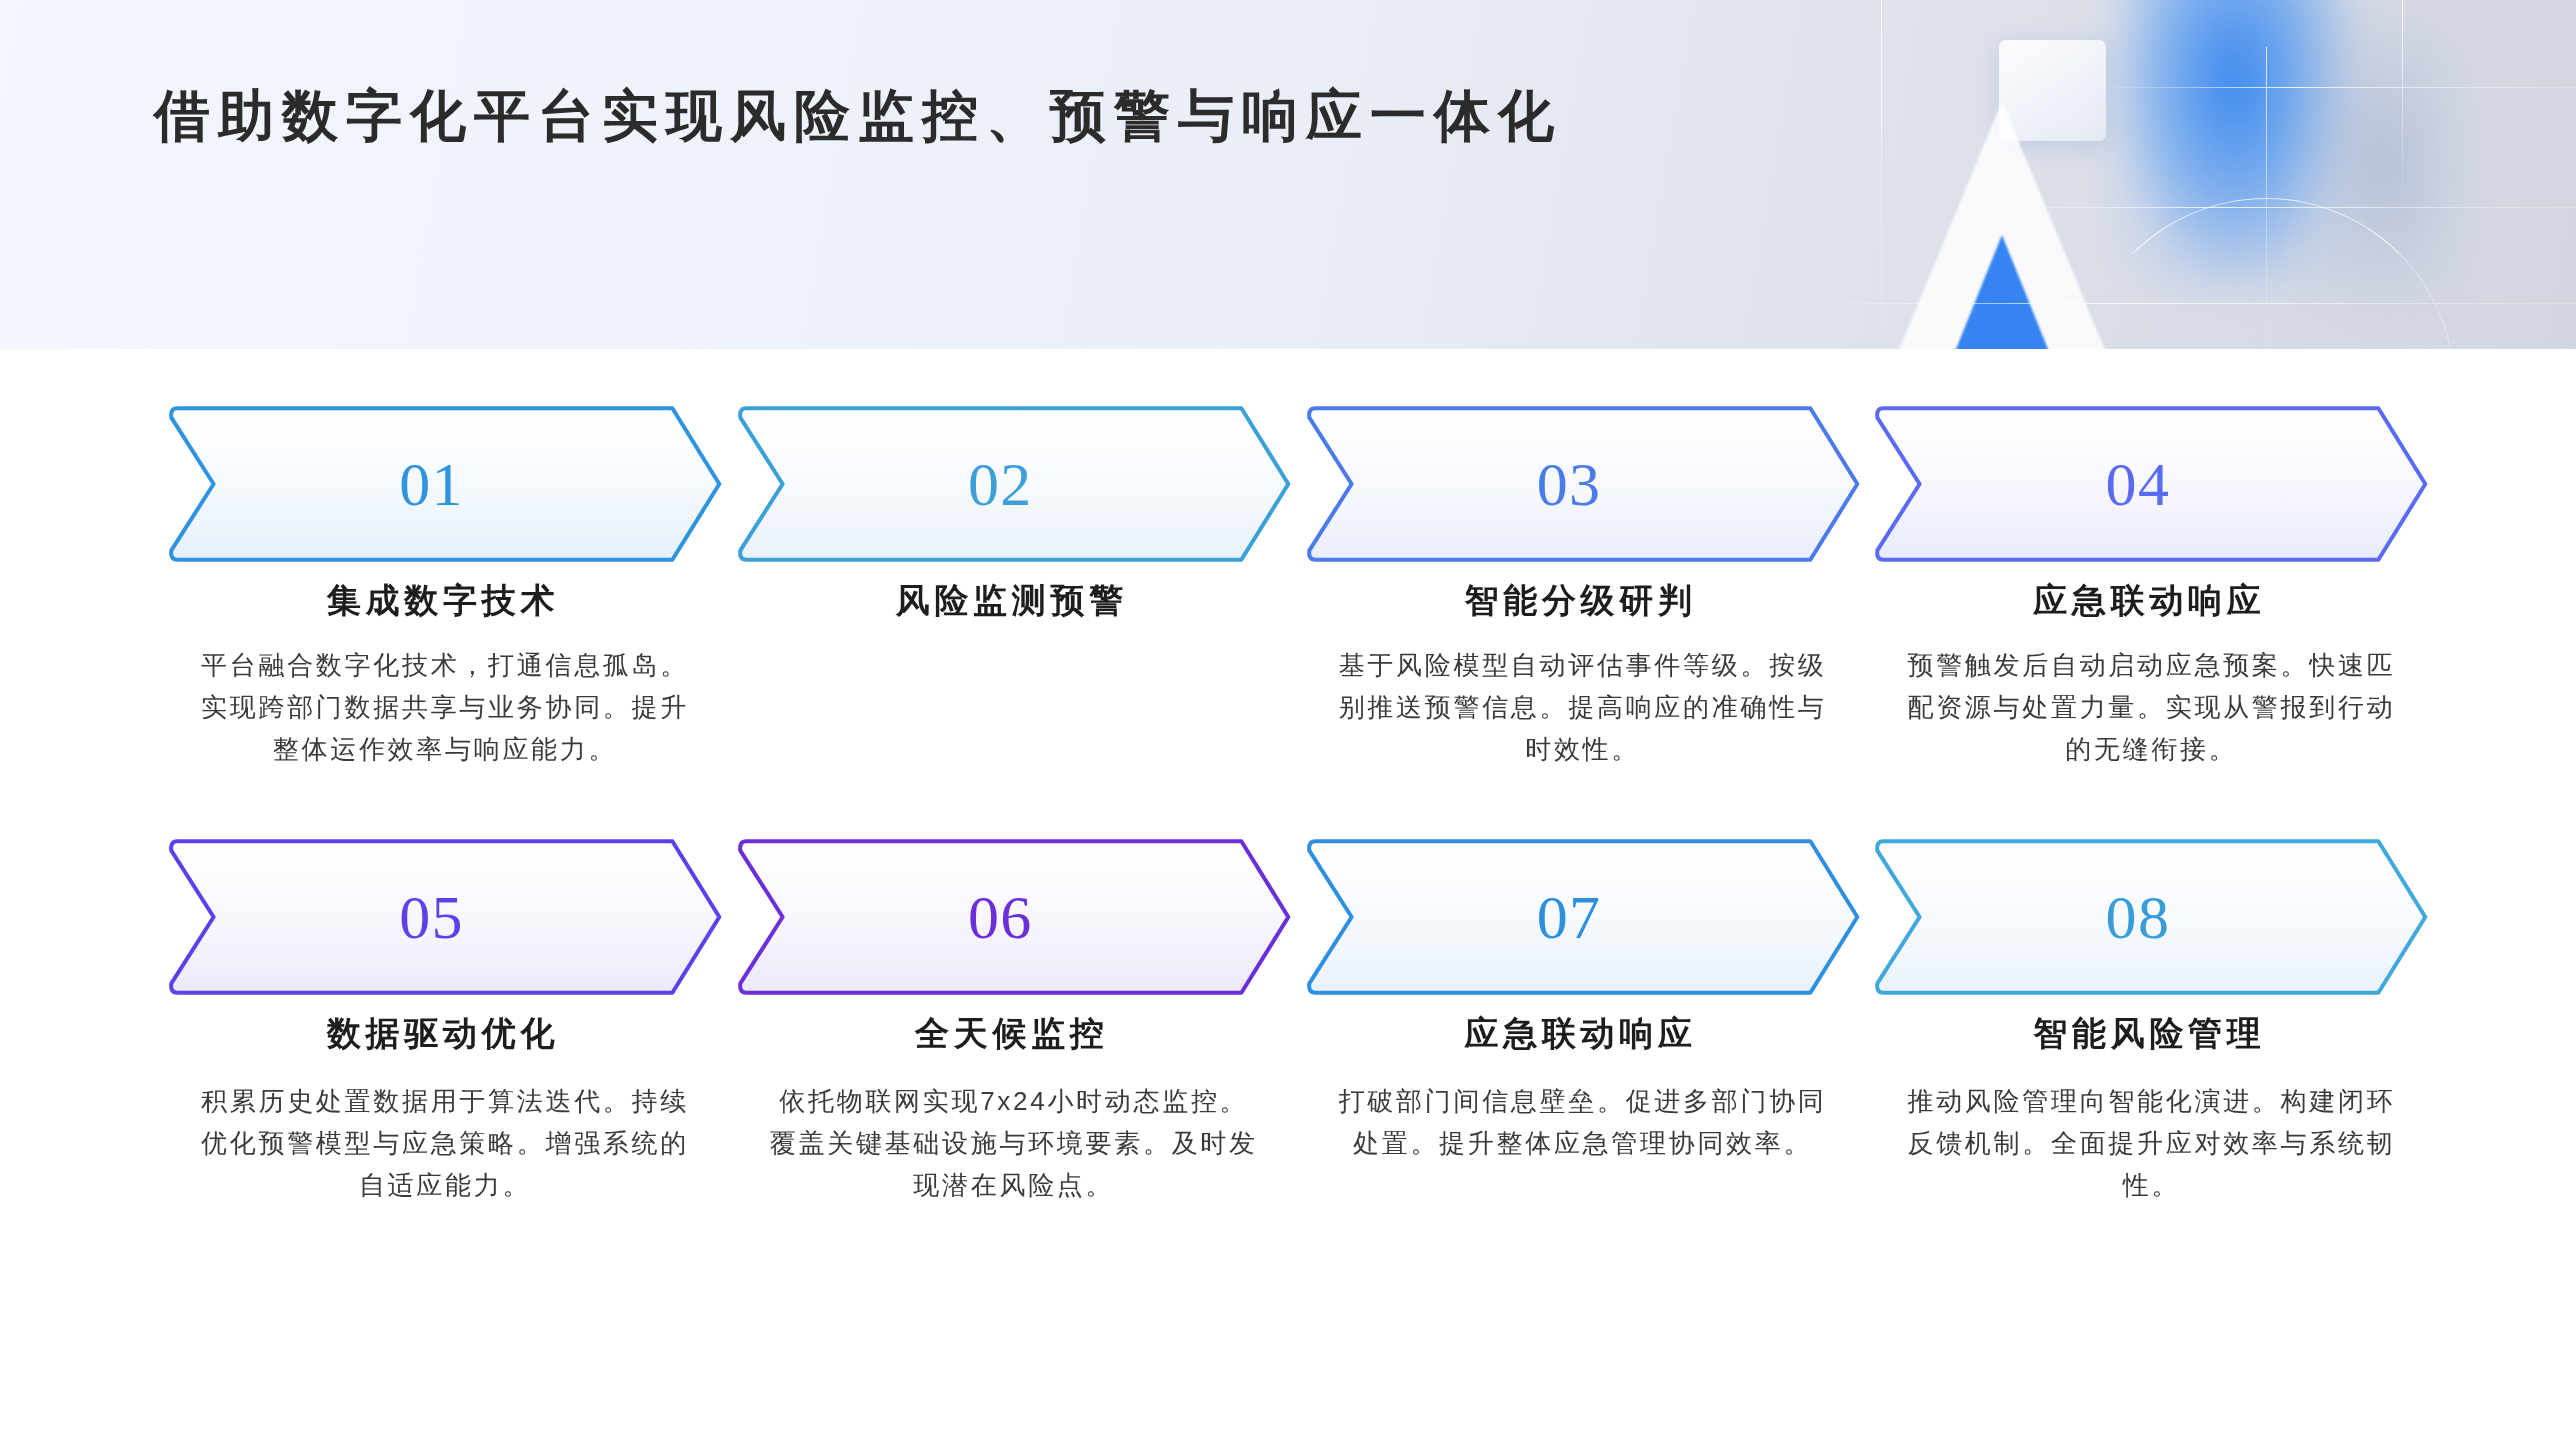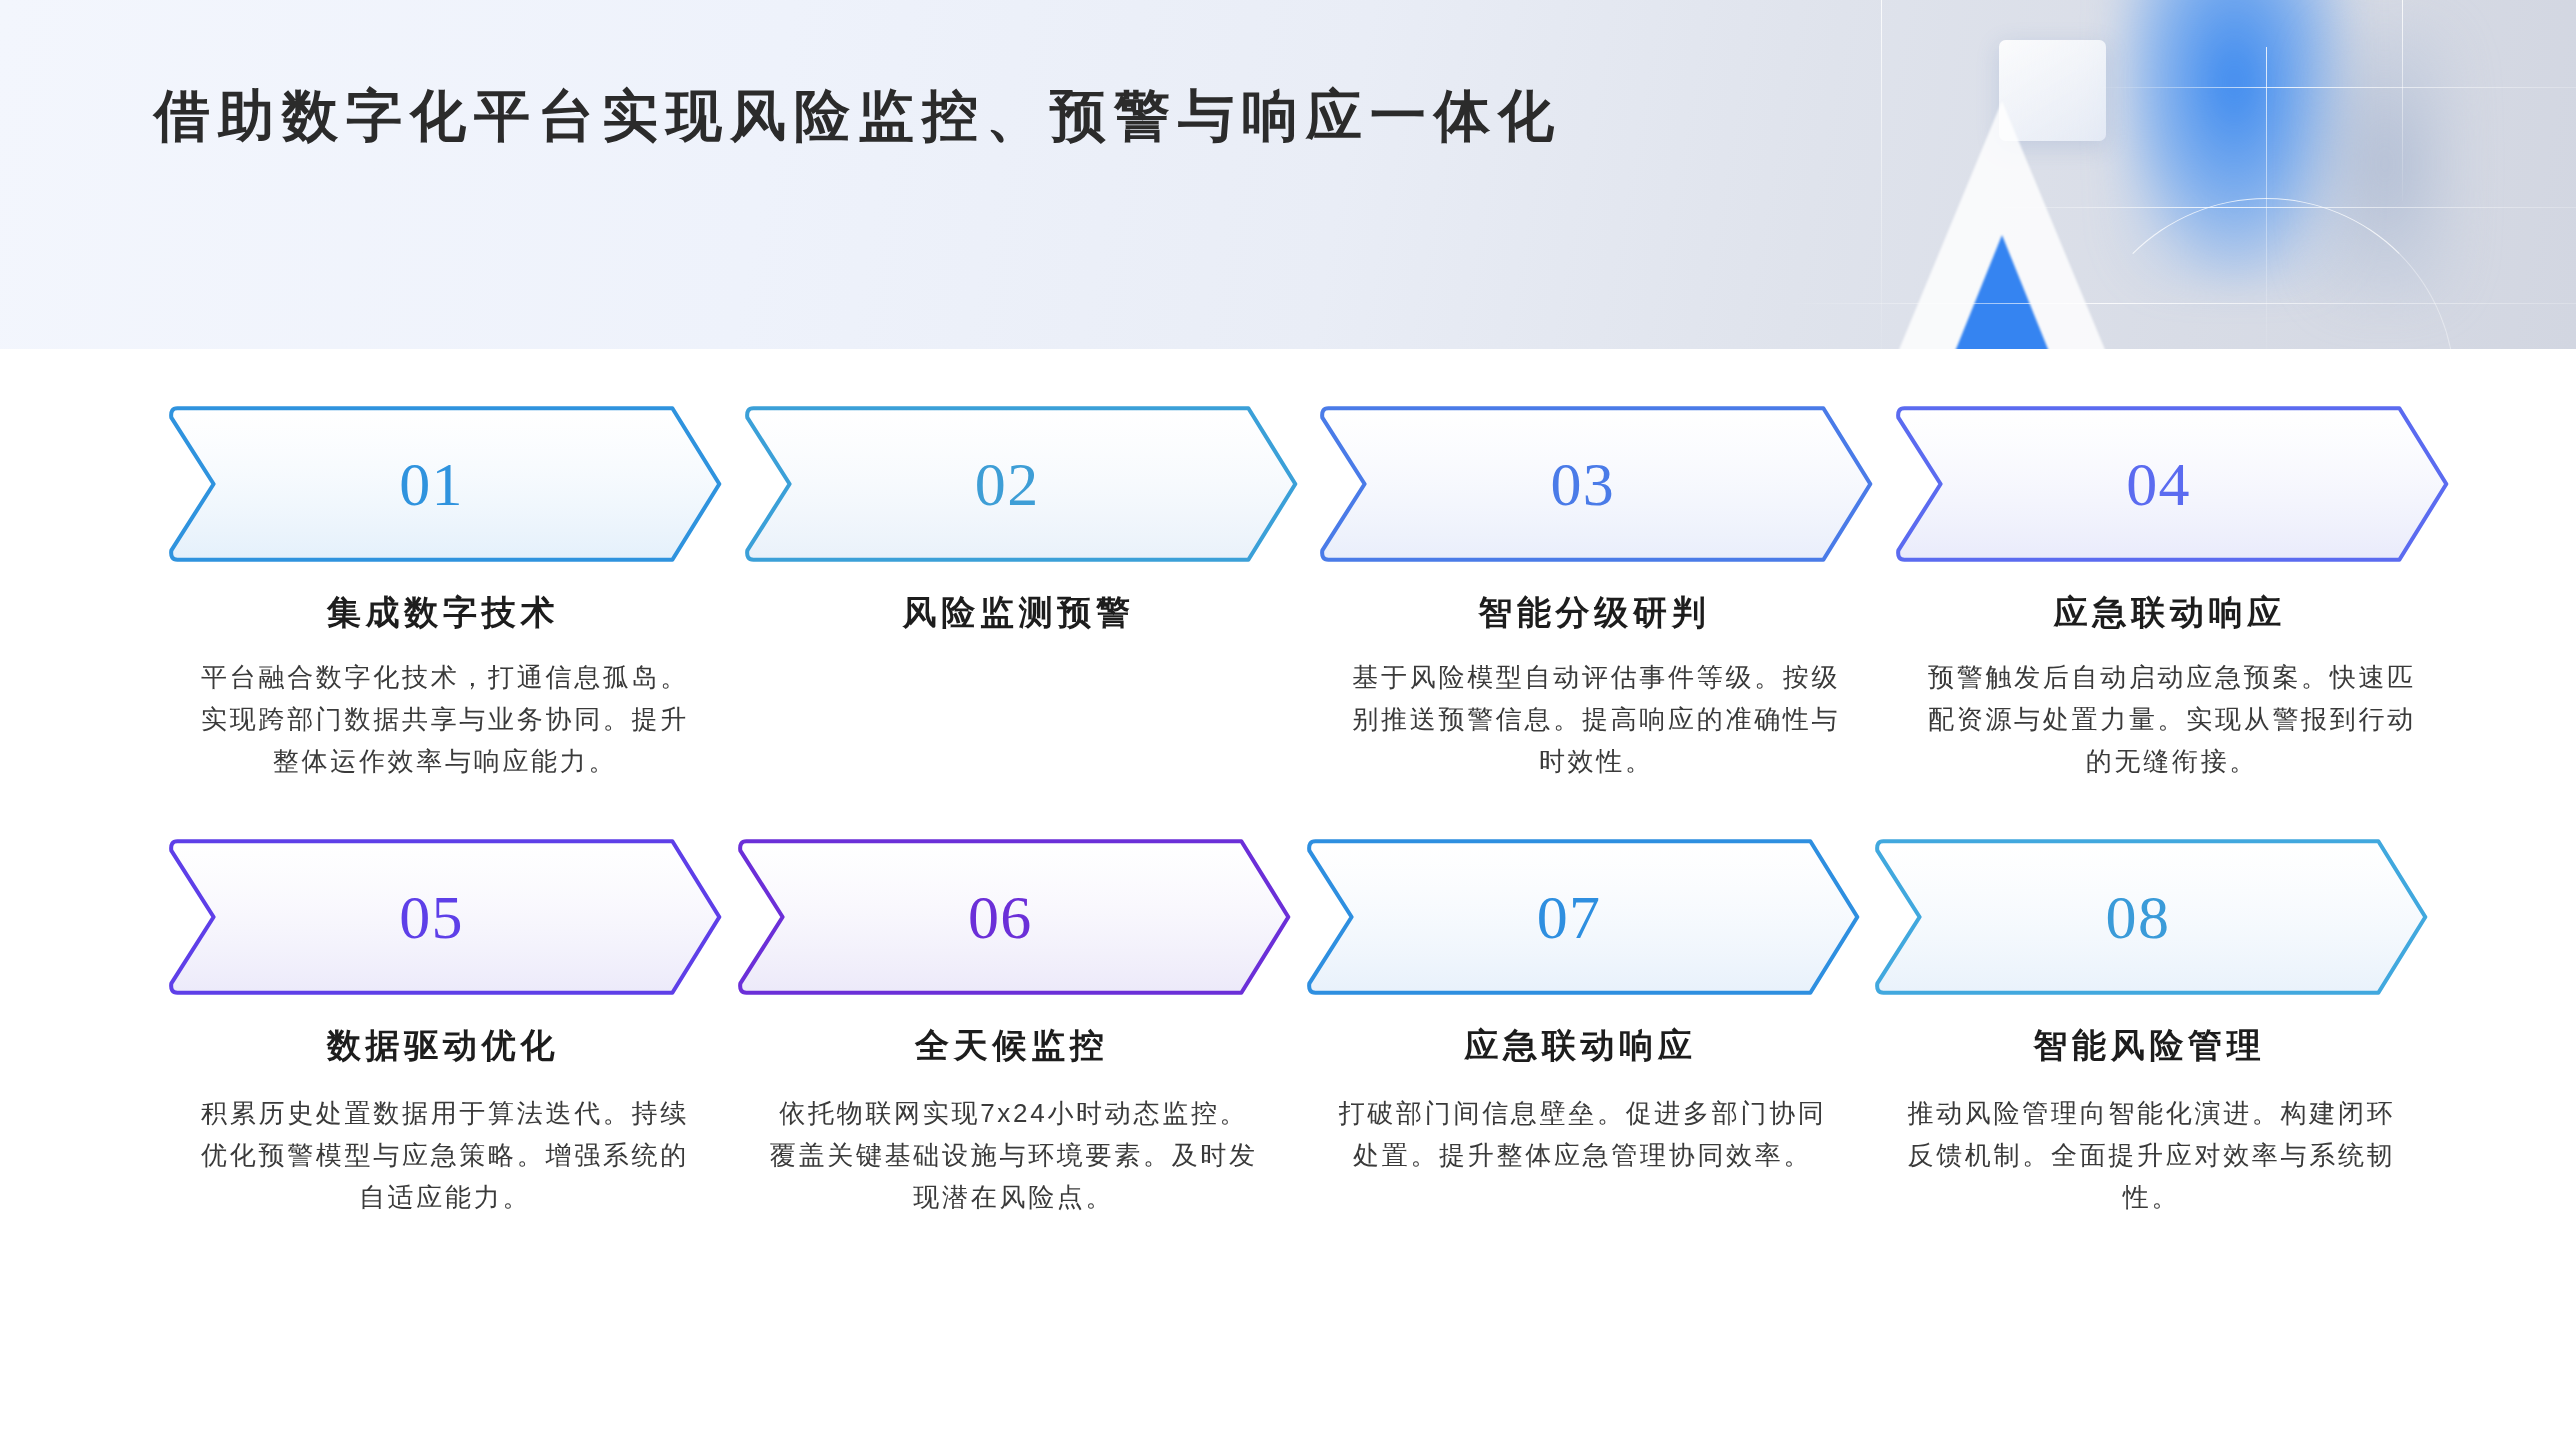--- a/index.html
+++ b/index.html
@@ -110,21 +110,21 @@
     width: 2576px;
     height: 1100px;
   }
   .row {
     position: absolute;
     left: 168px;
     width: 2281px;
     display: flex;
     gap: 14.8px;
   }
-  .row-1 { top: 57px; justify-content: space-between; }
+  .row-1 { top: 57px; }
   .row-2 { top: 490px; }
 
   .card {
     width: 554px;
     position: relative;
   }
 
   
   .banner {
     position: relative;
@@ -139,21 +139,21 @@
     transform: translateY(-50%);
     text-align: center;
     font-size: 62px;
     line-height: 1;
     font-weight: normal;
     letter-spacing: 1.3px;
     font-family: "Liberation Serif", "DejaVu Serif", serif;
   }
 
   .card-title {
-    margin-top: 28px;
+    margin-top: 16px;
     text-align: center;
     font-size: 34px;
     font-weight: bold;
     letter-spacing: 4.7px;
     color: #1d1d1d;
     padding-right: 4px;
   }
   .card-body {
     margin-top: 20px;
     padding: 0 29.5px;

